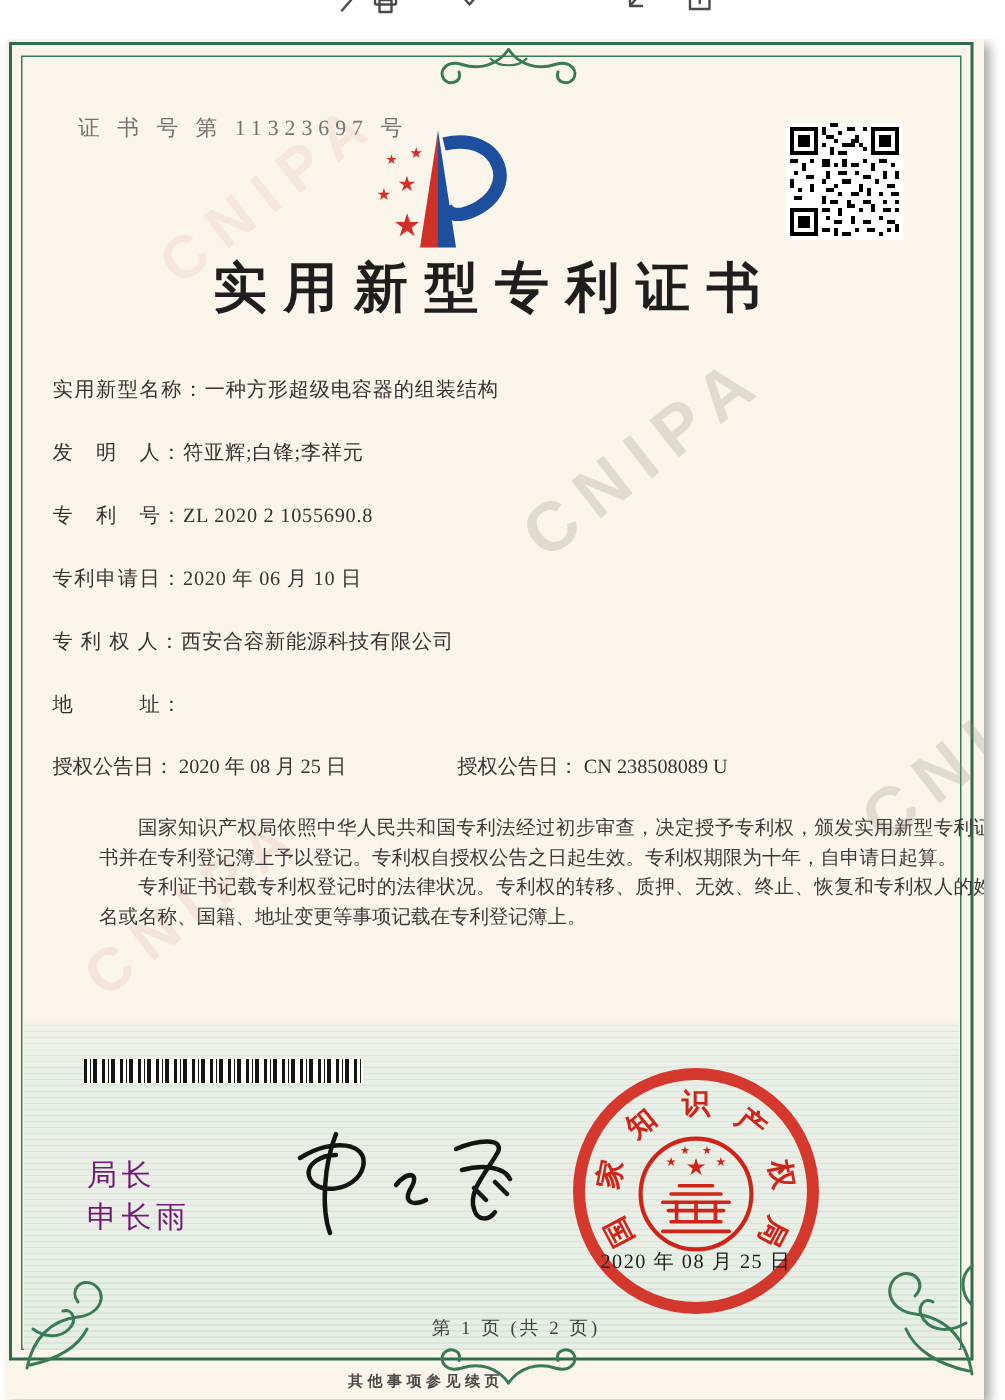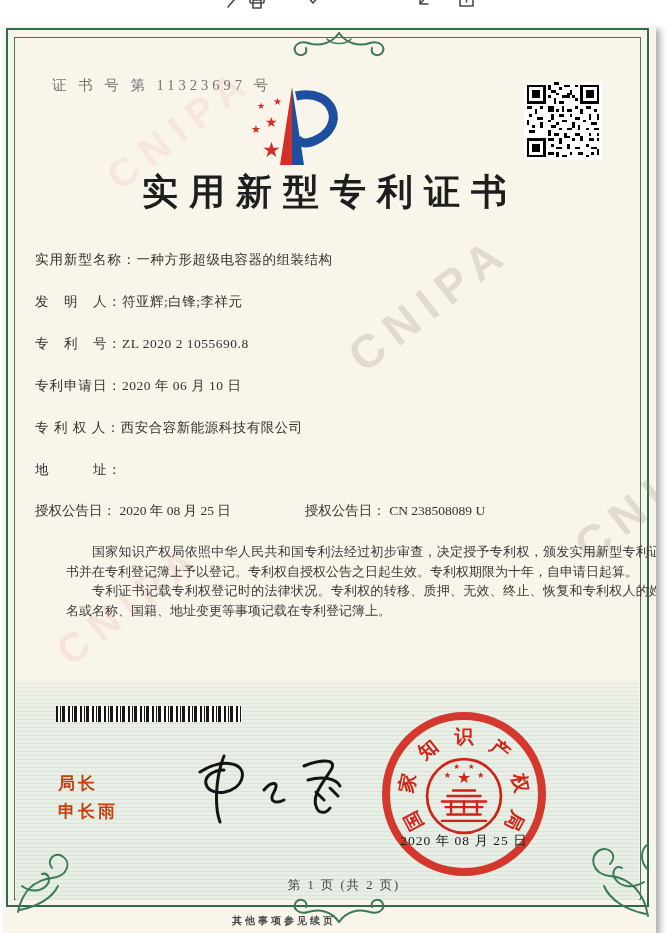--- a/index.html
+++ b/index.html
@@ -38,21 +38,21 @@
   .grant-row{display:flex;margin-top:2px;}
   .grant-row .pair2{margin-left:74px;}
   
   .paras{position:absolute;left:30px;top:516px;width:596px;font-size:13px;line-height:19.5px;
     color:#3a3a3a;text-align:justify;margin-left:32px;}
   .paras p{margin:0;text-indent:2em;}
   
   .barcode{position:absolute;left:52px;top:680px;width:186px;height:16px;
     background:repeating-linear-gradient(90deg,#151515 0 2px,#fdfdfd 2px 4px,#151515 4px 5px,
     #fdfdfd 5px 6px,#151515 6px 9px,#fdfdfd 9px 12px);}
-  .officer{position:absolute;left:54px;top:744px;font-size:17px;font-weight:bold;color:#c2410c;
+  .officer{position:absolute;left:54px;top:744px;font-size:20px;font-weight:normal;color:#701a75;
     letter-spacing:3px;line-height:28px;}
   .signature{position:absolute;left:160px;top:722px;width:200px;height:85px;}
   .signature svg{stroke:#141414;stroke-width:3;fill:none;stroke-linecap:round;}
   .seal{position:absolute;left:378px;top:686px;width:164px;height:164px;}
   .seal-ring{position:absolute;left:0;top:0;width:148px;height:148px;border:8px solid rgba(210,40,28,.92);
     border-radius:50%;}
   .seal-chars span{position:absolute;left:82px;top:82px;width:22px;height:22px;margin:-11px 0 0 -11px;
     text-align:center;font-size:19px;font-weight:bold;color:#cf2418;line-height:22px;}
   .sc0{transform:rotate(-118deg) translateY(-57px);}
   .sc1{transform:rotate(-79deg) translateY(-57px);}

